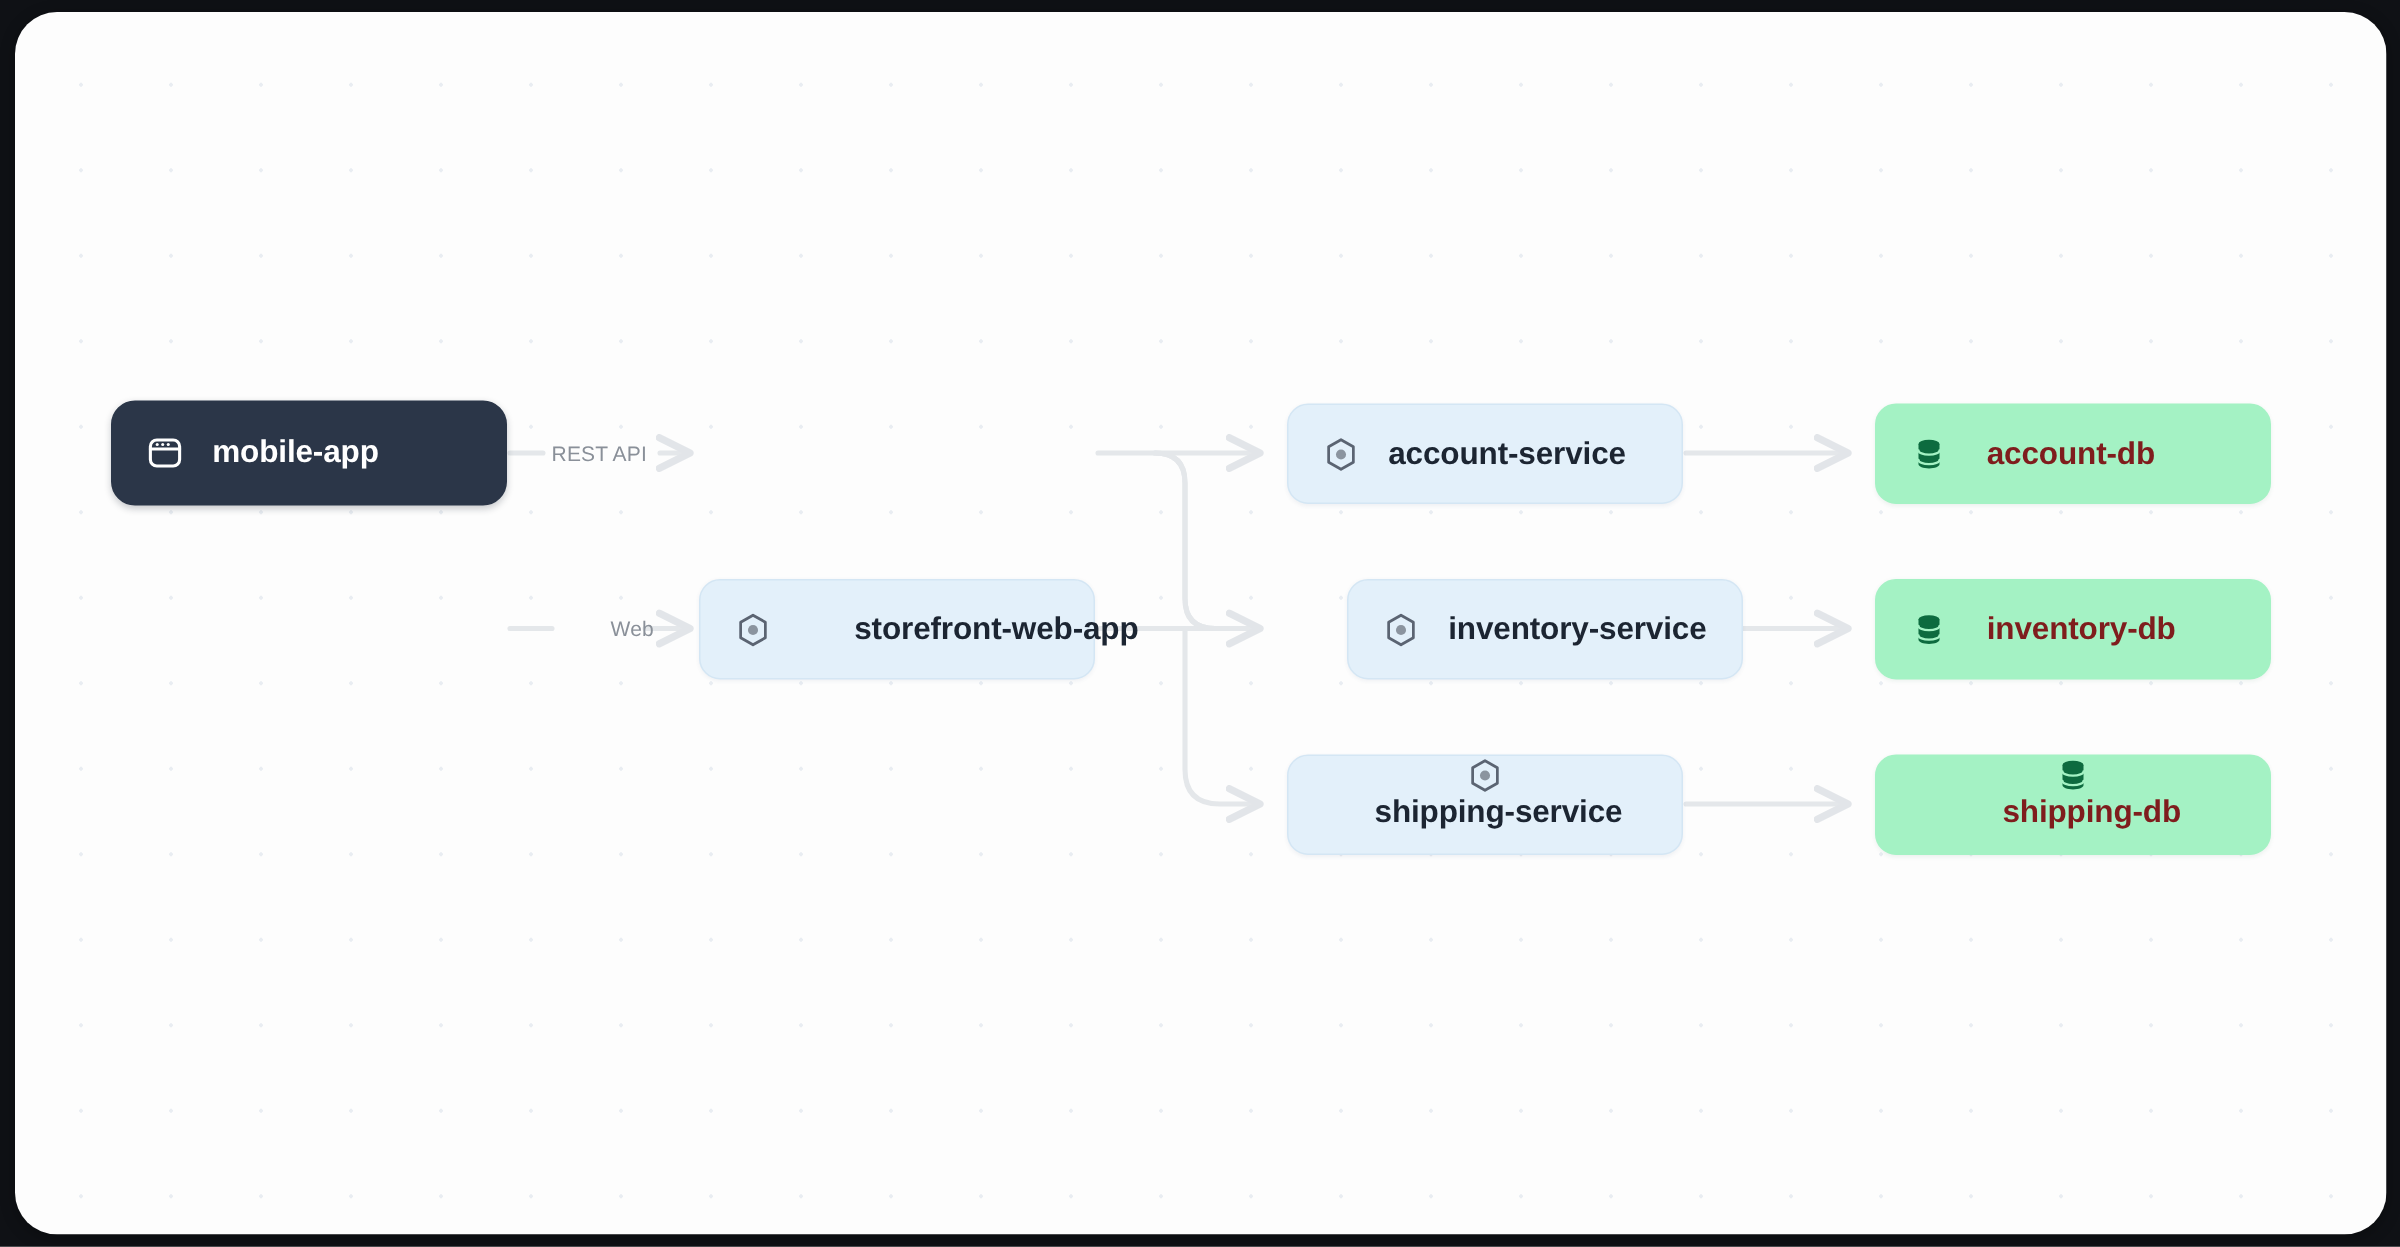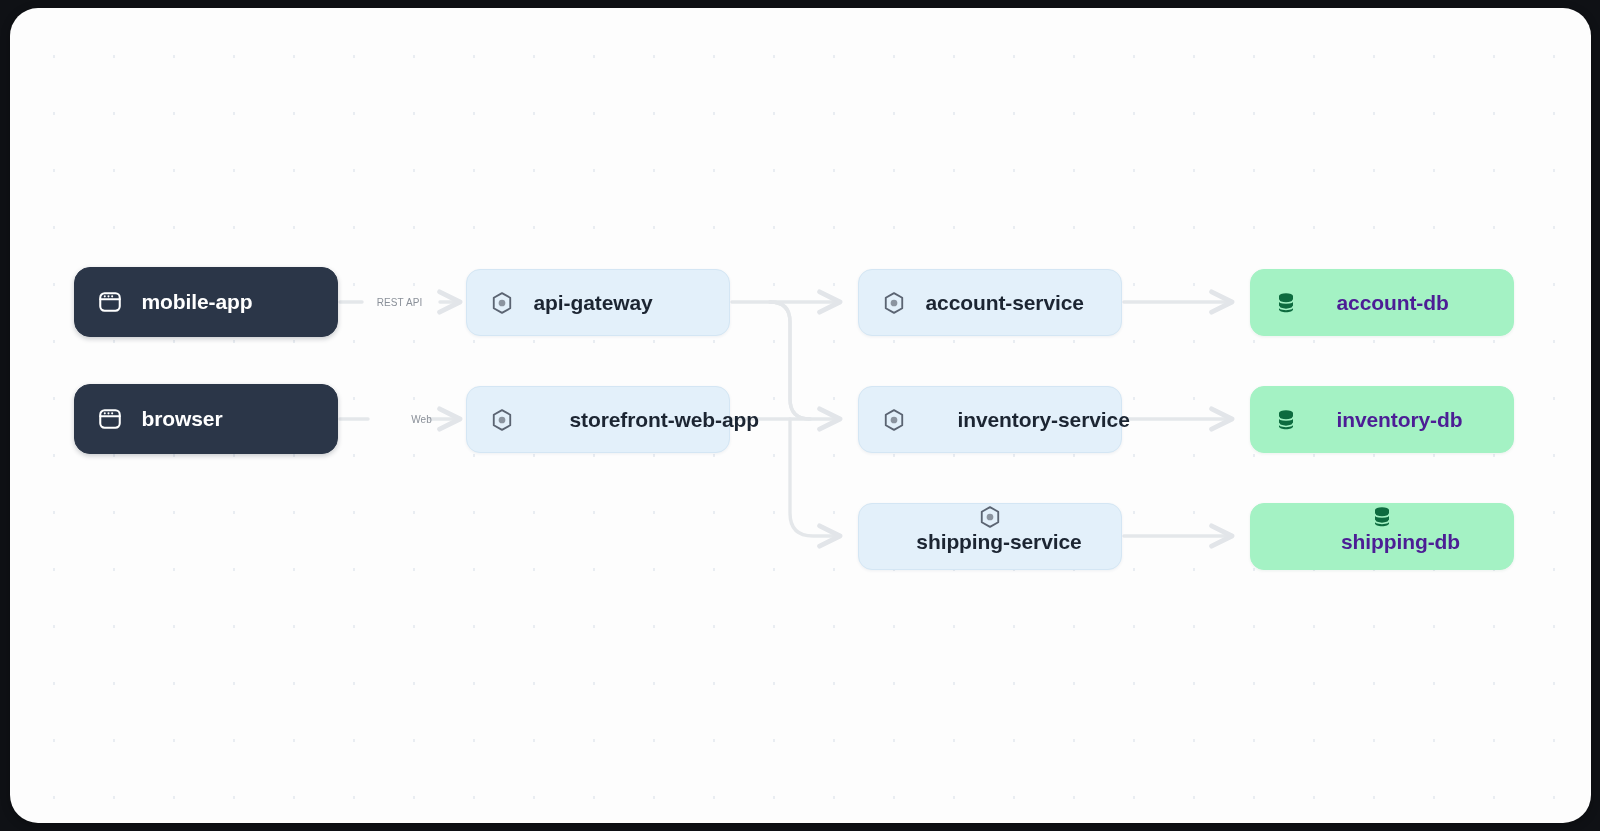--- a/index.html
+++ b/index.html
@@ -88,27 +88,27 @@
   }
 
   
   .node.database {
     background: #a4f2c4;
     border: 1px solid #a4f2c4;
     padding: 0 22px;
     box-shadow: 0 1px 3px rgba(30,100,60,0.08);
   }
   .node.database .node-label {
-    color: #4c1d95;
-    margin-left: 38px;
+    color: #7f1d1d;
+    margin-left: 26px;
   }
 
   .edge-label {
     position: absolute;
-    font-size: 10px;
+    font-size: 14px;
     color: #8a9099;
     white-space: nowrap;
     transform: translate(-50%, -50%);
     letter-spacing: 0.1px;
   }
 </style>
 </head>
 <body>
 
 <div id="canvas">
@@ -148,42 +148,21 @@
         <rect x="3" y="4" width="18" height="16" rx="4"></rect>
         <path d="M3 9.5 H21"></path>
         <circle cx="7.2" cy="6.8" r="0.95" fill="#ffffff" stroke="none"></circle>
         <circle cx="10.6" cy="6.8" r="0.95" fill="#ffffff" stroke="none"></circle>
         <circle cx="14" cy="6.8" r="0.95" fill="#ffffff" stroke="none"></circle>
       </svg>
     </span>
     <span class="node-label">mobile-app</span>
   </div>
 
-  <div class="node client" style="left:64px; top:376px; width:264px; height:70px;">
-    <span class="node-icon">
-      <svg width="26" height="26" viewBox="0 0 24 24" fill="none" stroke="#ffffff" stroke-width="1.9" stroke-linecap="round" stroke-linejoin="round">
-        <rect x="3" y="4" width="18" height="16" rx="4"></rect>
-        <path d="M3 9.5 H21"></path>
-        <circle cx="7.2" cy="6.8" r="0.95" fill="#ffffff" stroke="none"></circle>
-        <circle cx="10.6" cy="6.8" r="0.95" fill="#ffffff" stroke="none"></circle>
-        <circle cx="14" cy="6.8" r="0.95" fill="#ffffff" stroke="none"></circle>
-      </svg>
-    </span>
-    <span class="node-label">browser</span>
-  </div>
-
-  <div class="node service" style="left:456px; top:261px; width:264px; height:67px;">
-    <span class="node-icon">
-      <svg width="26" height="26" viewBox="0 0 24 24" fill="none" stroke="#5b6472" stroke-width="1.7" stroke-linejoin="round">
-        <path d="M12 2.9 L19.6 7.2 V16.8 L12 21.1 L4.4 16.8 V7.2 Z"></path>
-        <circle cx="12" cy="12" r="3.1" fill="#8b949f" stroke="none"></circle>
-      </svg>
-    </span>
-    <span class="node-label">api-gateway</span>
-  </div>
+
 
   <div class="node service" style="left:456px; top:378px; width:264px; height:67px;gap:36px;">
     <span class="node-icon">
       <svg width="26" height="26" viewBox="0 0 24 24" fill="none" stroke="#5b6472" stroke-width="1.7" stroke-linejoin="round">
         <path d="M12 2.9 L19.6 7.2 V16.8 L12 21.1 L4.4 16.8 V7.2 Z"></path>
         <circle cx="12" cy="12" r="3.1" fill="#8b949f" stroke="none"></circle>
       </svg>
     </span>
     <span class="node-label">storefront-web-app</span>
   </div>
@@ -191,21 +170,21 @@
   <div class="node service" style="left:848px; top:261px; width:264px; height:67px;">
     <span class="node-icon">
       <svg width="26" height="26" viewBox="0 0 24 24" fill="none" stroke="#5b6472" stroke-width="1.7" stroke-linejoin="round">
         <path d="M12 2.9 L19.6 7.2 V16.8 L12 21.1 L4.4 16.8 V7.2 Z"></path>
         <circle cx="12" cy="12" r="3.1" fill="#8b949f" stroke="none"></circle>
       </svg>
     </span>
     <span class="node-label">account-service</span>
   </div>
 
-  <div class="node service" style="left:848px; top:378px; width:264px; height:67px;gap:32px;">
+  <div class="node service" style="left:888px; top:378px; width:264px; height:67px;">
     <span class="node-icon">
       <svg width="26" height="26" viewBox="0 0 24 24" fill="none" stroke="#5b6472" stroke-width="1.7" stroke-linejoin="round">
         <path d="M12 2.9 L19.6 7.2 V16.8 L12 21.1 L4.4 16.8 V7.2 Z"></path>
         <circle cx="12" cy="12" r="3.1" fill="#8b949f" stroke="none"></circle>
       </svg>
     </span>
     <span class="node-label">inventory-service</span>
   </div>
 
   <div class="node service" style="left:848px; top:495px; width:264px; height:67px;flex-direction:column;">

